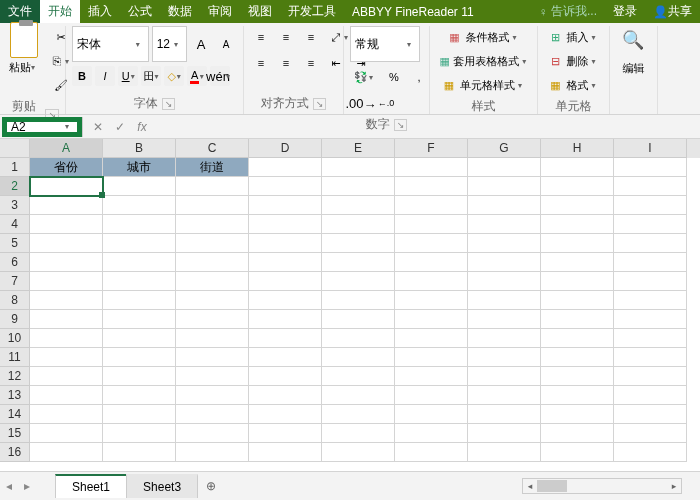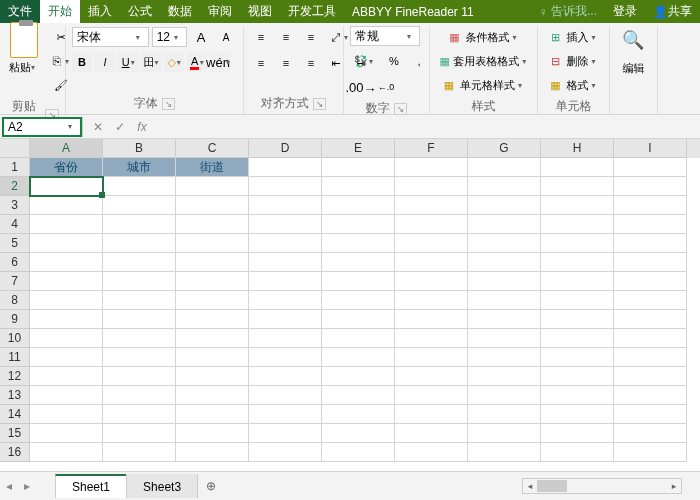--- a/index.html
+++ b/index.html
@@ -12,43 +12,43 @@
 .tab-tell{color:#a8d5b7}
 .ribbon{background:#f3f3f3;border-bottom:1px solid #d4d4d4;height:92px;display:flex;padding:3px 0 0}
 .group{display:flex;flex-direction:column;border-right:1px solid #e0e0e0;padding:0 6px;min-width:0}
 .glabel{text-align:center;color:#666;font-size:11px;padding:2px 0;display:flex;justify-content:center;align-items:center;gap:4px}
 .gbody{flex:1;display:flex;align-items:flex-start;gap:4px}
 .col{display:flex;flex-direction:column;gap:3px;align-items:center}
 .row{display:flex;align-items:center;gap:3px}
 .btn{border:1px solid transparent;padding:2px;display:flex;align-items:center;justify-content:center;cursor:pointer;border-radius:2px}
 .ico{width:16px;height:16px;display:inline-flex;align-items:center;justify-content:center;font-size:11px}
 .dd{width:8px;color:#666;font-size:8px}
-.sel{border:1px solid #ccc;background:#fff;padding:1px 4px;height:20px;display:flex;align-items:center;gap:4px}
+.sel{border:1px solid #ccc;background:#fff;padding:1px 4px;height:36px;display:flex;align-items:center;gap:4px}
 .selw1{width:90px}
 .selw2{width:40px}
 .selw3{width:70px}
 .biu button{width:20px;height:20px}
 .lbl{font-size:11px;white-space:nowrap}
 .bigico{width:28px;height:28px;display:flex;align-items:center;justify-content:center}
 
 .namebox-row{background:#f3f3f3;height:24px;display:flex;align-items:center;border-bottom:1px solid #d4d4d4}
-.namebox{width:80px;border:2px solid #15803d;background:#fff;height:20px;padding:0 4px;display:flex;align-items:center;margin-left:2px}
+.namebox{width:80px;border:5px solid #15803d;background:#fff;height:20px;padding:0 4px;display:flex;align-items:center;margin-left:2px}
 .fxbar{flex:1;border-left:1px solid #ccc;height:20px;display:flex;align-items:center;gap:8px;padding-left:8px;color:#888}
 .fxico{width:14px;display:inline-flex;justify-content:center}
 
 .gridwrap{position:relative;height:332px;overflow:hidden;background:#fff}
 .selectall{position:absolute;left:0;top:0;width:30px;height:19px;background:#e6e6e6;border-right:1px solid #ccc;border-bottom:1px solid #ccc}
 .colheads{position:absolute;top:0;left:30px;right:0;height:19px;display:flex;background:#e6e6e6}
 .ch{width:73px;height:19px;display:flex;align-items:center;justify-content:center;border-right:1px solid #ccc;border-bottom:1px solid #ccc;color:#333}
 .rowheads{position:absolute;top:19px;left:0;width:30px}
 .rh{height:19px;display:flex;align-items:center;justify-content:center;background:#e6e6e6;border-right:1px solid #ccc;border-bottom:1px solid #ccc;color:#333}
 .cells{position:absolute;top:19px;left:30px}
 .crow{display:flex}
 .cell{width:73px;height:19px;border-right:1px solid #d4d4d4;border-bottom:1px solid #d4d4d4;display:flex;align-items:center;justify-content:center;background:#fff}
-.hdrcell{background:#8fa9bf;color:#0c4a6e}
+.hdrcell{background:#8fa9bf;color:#000000}
 .rh.active,.ch.active{background:#d2d2d2;color:#217346}
 .activecell{outline:2px solid #217346;outline-offset:-1px;background:#fff;position:relative;z-index:2}
 .handle{position:absolute;right:-3px;bottom:-3px;width:6px;height:6px;background:#217346}
 
 .sheetbar{position:absolute;bottom:0;left:0;right:0;height:29px;background:#f3f3f3;border-top:1px solid #d4d4d4;display:flex;align-items:center}
 .navbtn{width:18px;height:20px;display:flex;align-items:center;justify-content:center;color:#888;cursor:pointer}
 .stab{padding:4px 16px;border:1px solid #ccc;border-bottom:none;border-top:2px solid transparent;background:#e6e6e6;cursor:pointer;margin-left:-1px}
 .stab.active{background:#fff;border-top-color:#217346}
 .splus{padding:4px 8px;color:#666;cursor:pointer}
 .sheetbar .spacer{flex:1}

